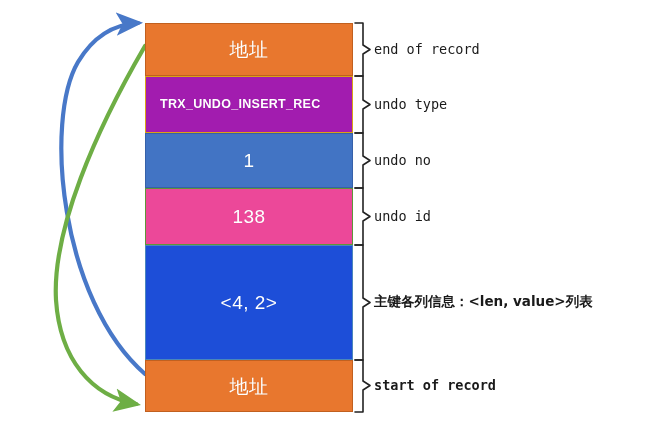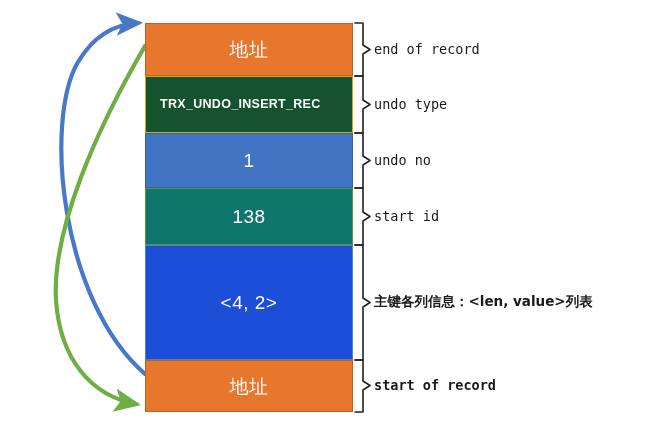--- a/index.html
+++ b/index.html
@@ -38,23 +38,23 @@
     box-sizing: border-box;
     border: 1px solid rgba(150,90,30,0.35);
     display: flex;
     align-items: center;
     justify-content: center;
     color: #ffffff;
     text-shadow: 0 0 1px rgba(0,0,0,0.12);
   }
 
   .block-end-of-record   { top: 0px;   height: 53px;  background: #E8772E; border-color: #C1601F; }
-  .block-undo-type       { top: 53px;  height: 57px;  background: #14532d; border-color: #D9A316; }
+  .block-undo-type       { top: 53px;  height: 57px;  background: #a21caf; border-color: #D9A316; }
   .block-undo-no         { top: 110px; height: 55px;  background: #4274C4; border-color: #3661A8; }
-  .block-table-id        { top: 165px; height: 57px;  background: #0f766e; border-color: #5E9539; }
+  .block-table-id        { top: 165px; height: 57px;  background: #ec4899; border-color: #5E9539; }
   .block-primary-key     { top: 222px; height: 115px; background: #1d4ed8; border-color: #4A86BC; }
   .block-start-of-record { top: 337px; height: 52px;  background: #E8772E; border-color: #C1601F; }
 
   .block-text {
     font-size: 19px;
     line-height: 1;
     letter-spacing: 0.5px;
   }
   .block-text-cjk {
     font-family: "DejaVu Sans", "Liberation Sans", sans-serif;
@@ -155,17 +155,17 @@
 
       <path d="M355,245 L363,245 L363,298 L370,302.5 L363,307 L363,360 L355,360"></path>
 
       <path d="M355,360 L363,360 L363,381 L370,385.5 L363,390 L363,412 L355,412"></path>
     </g>
   </svg>
 
   <div class="label" style="top:104px;">undo type</div>
   <div class="label" style="top:49px;">end of record</div>
   <div class="label" style="top:160px;">undo no</div>
-  <div class="label" style="top:216px;">start id</div>
+  <div class="label" style="top:216px;">undo id</div>
   <div class="label label-cjk" style="top:302px;">主键各列信息：&lt;len, value&gt;列表</div>
   <div class="label" style="top:385px;font-weight:bold;">start of record</div>
 
 </div>
 
 </body></html>

